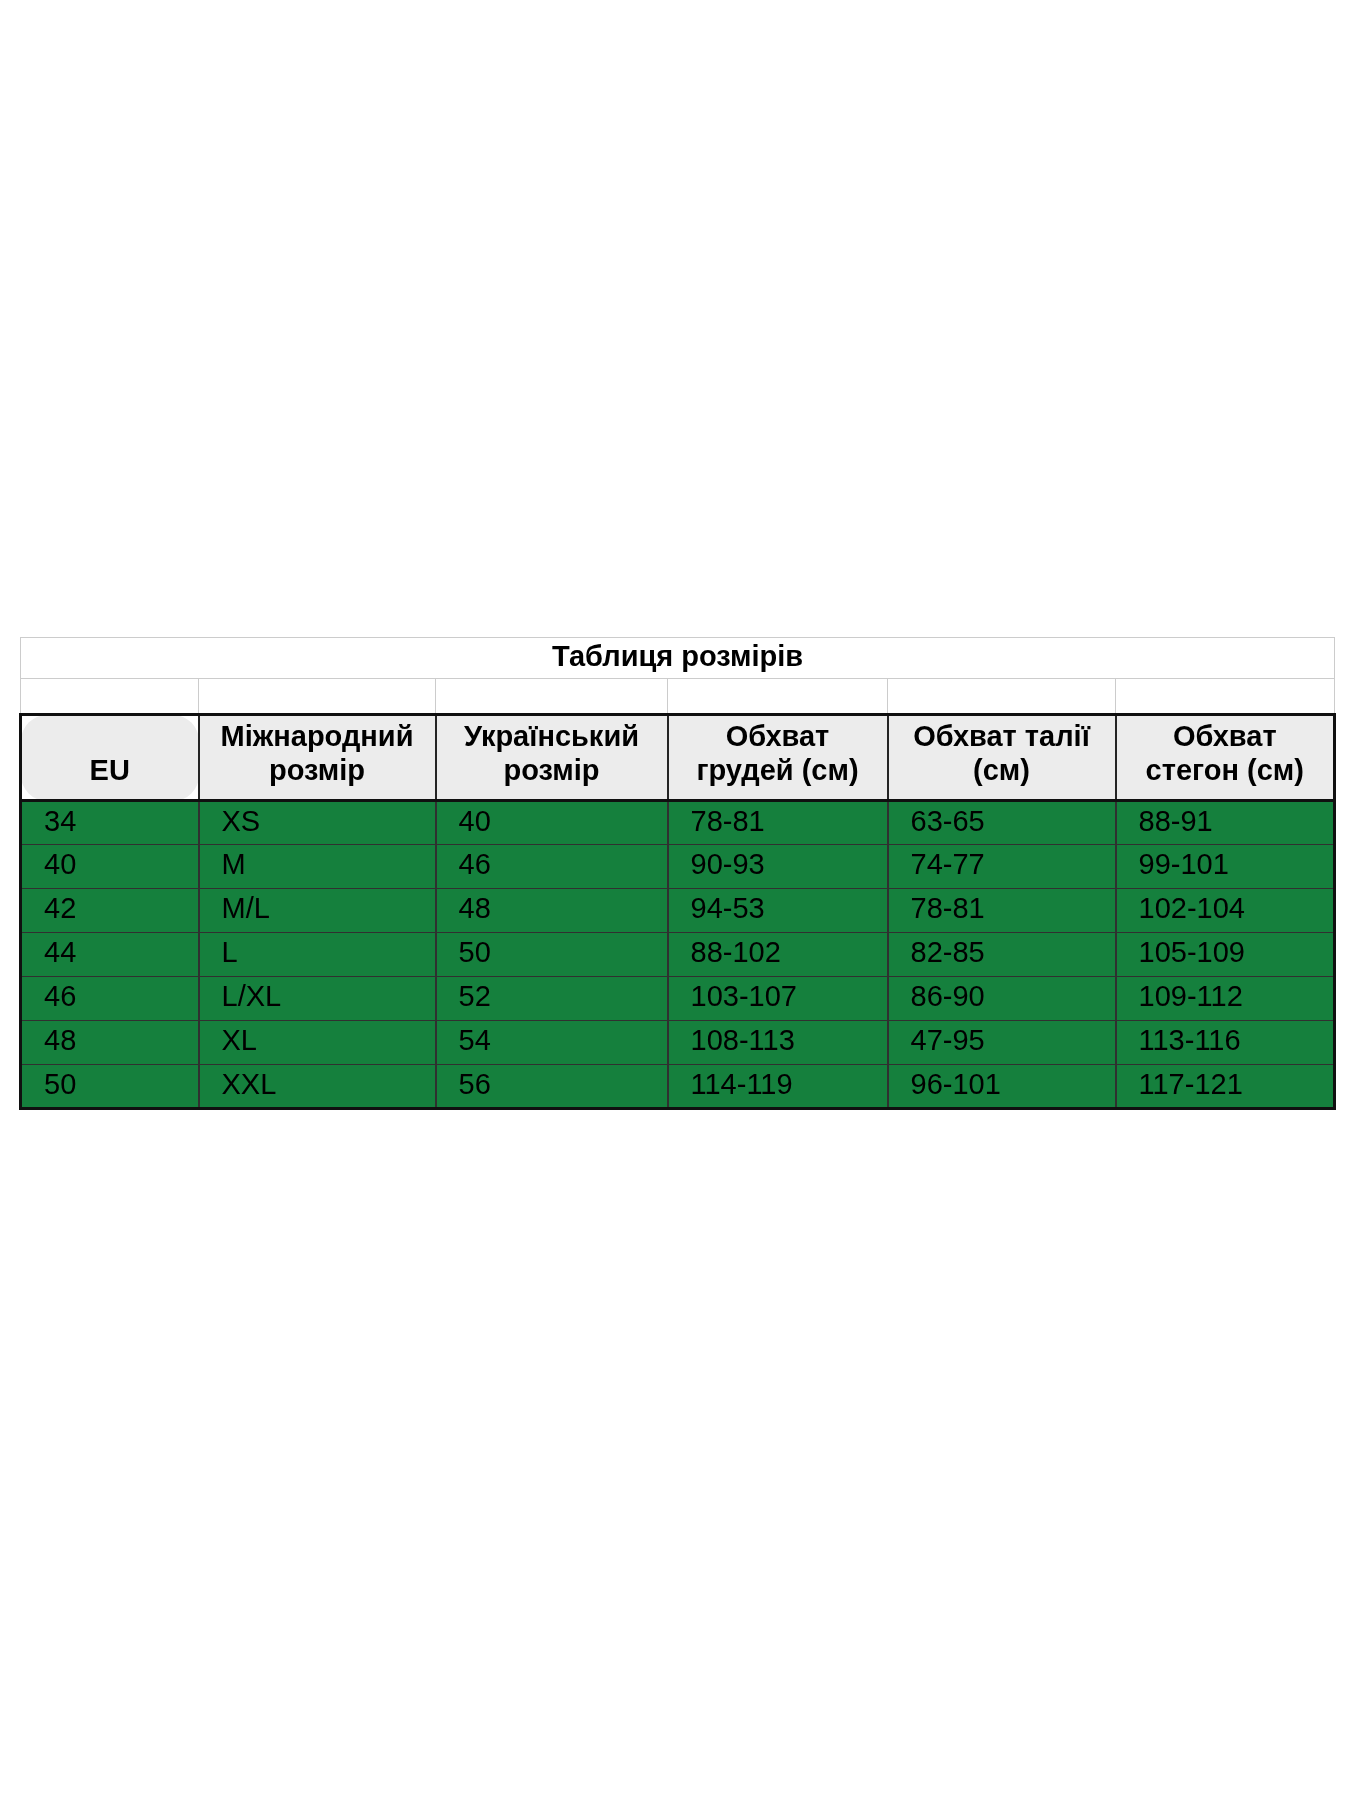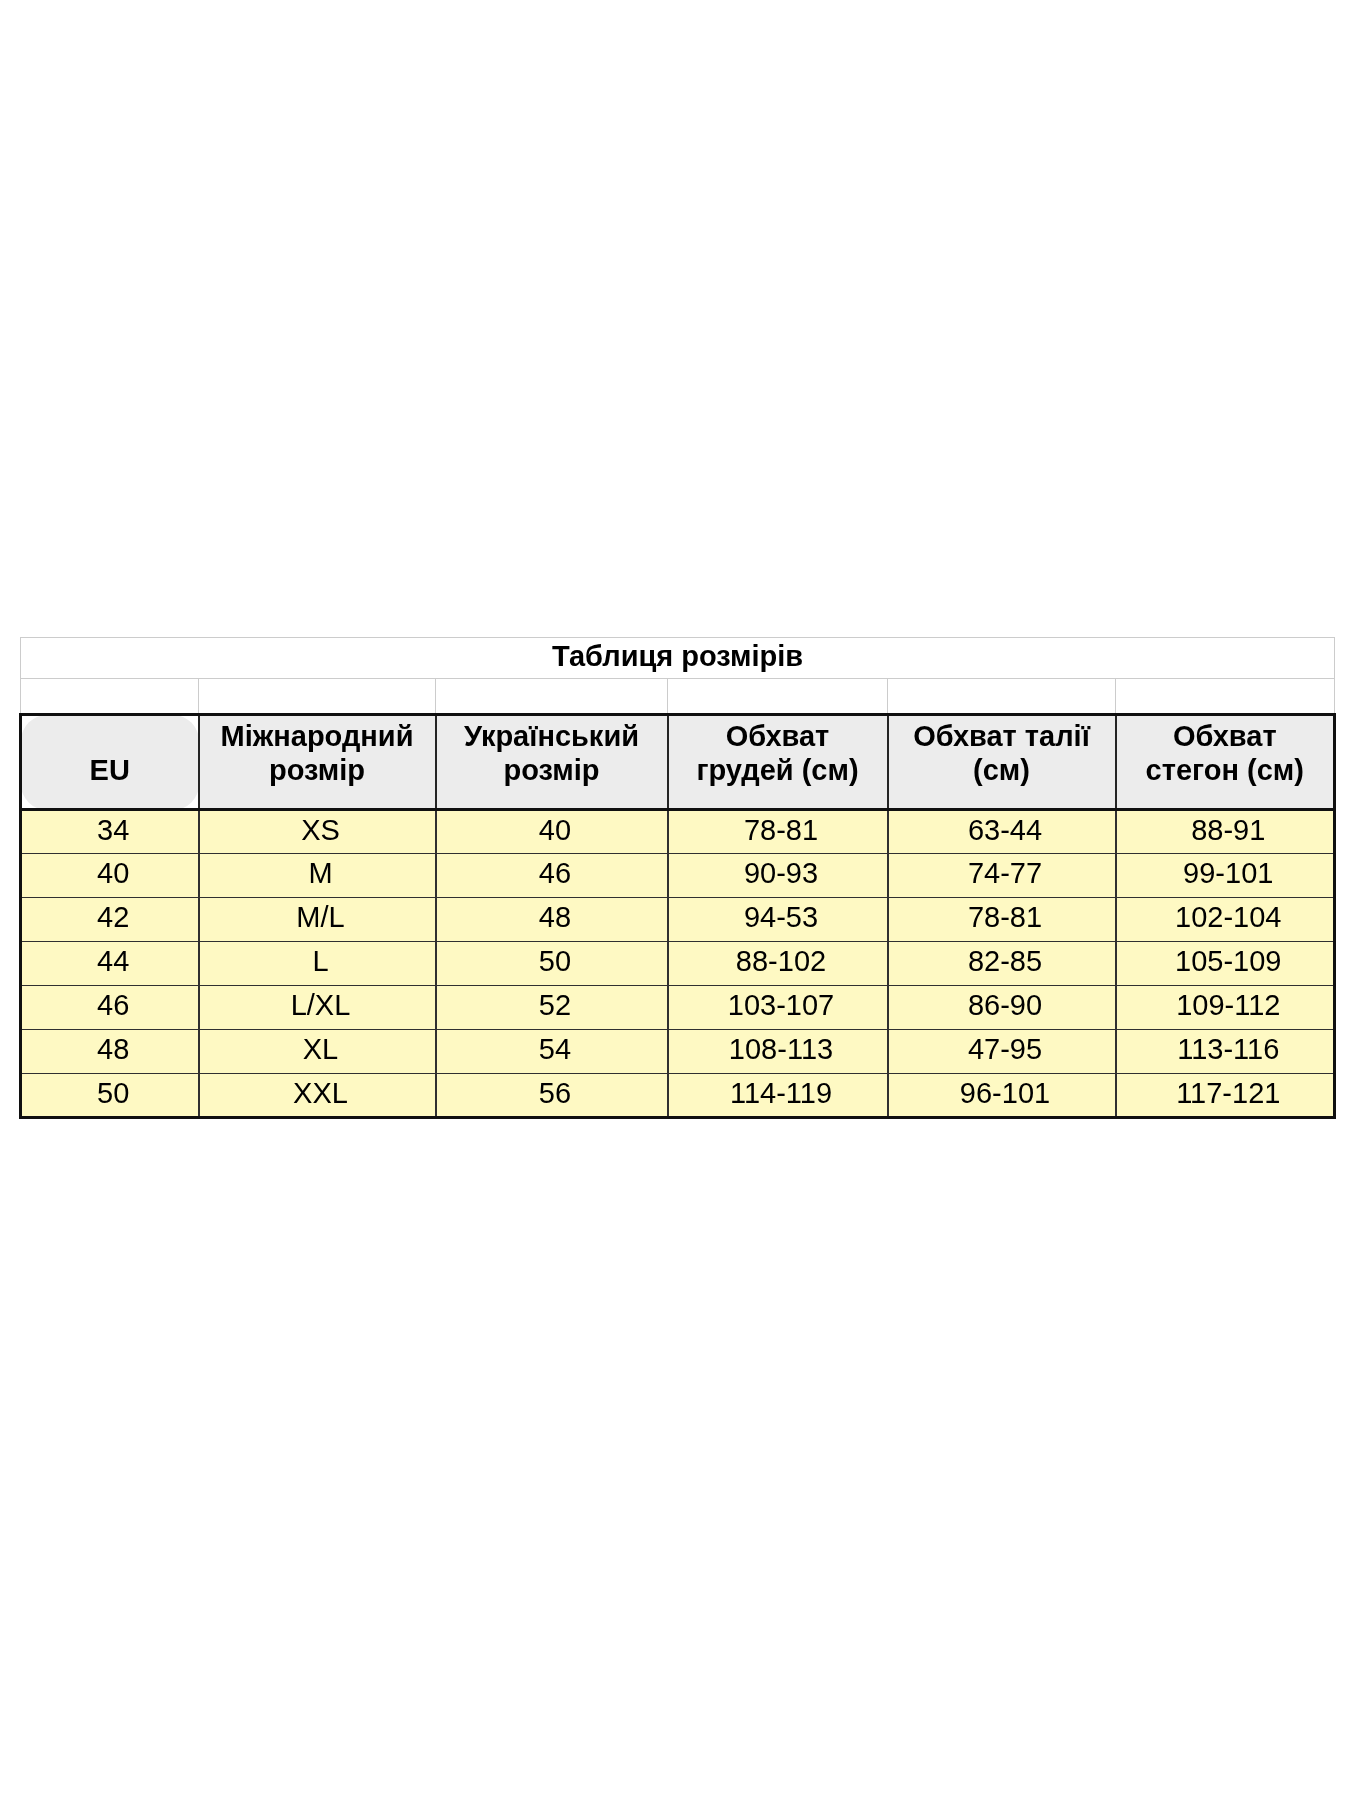--- a/index.html
+++ b/index.html
@@ -54,38 +54,38 @@
   .header-row th {
     background: #ececec;
     border: 2px solid #242424;
     border-top: 3px solid #101010;
     border-bottom: 3px solid #101010;
     font-size: 29px;
     font-weight: 700;
     line-height: 1.16;
     text-align: center;
     vertical-align: bottom;
-    padding: 4px 6px 21px 6px;
+    padding: 4px 6px 12px 6px;
     height: 80px;
     white-space: pre-line;
   }
   .header-row th:first-child { border-left: 3px solid #101010; border-radius: 26px; }
   .header-row th:last-child  { border-right: 3px solid #101010; }
   
   tbody.data-rows td {
     border: 2px solid #303030;
     border-top-width: 1.5px;
     border-bottom-width: 1.5px;
     font-size: 29px;
     font-weight: 400;
-    text-align: center;
+    text-align: left;
     vertical-align: middle;
-    padding: 1px 6px 5px 13px;
+    padding: 1px 6px 5px 22px;
     height: 44px;
-    background: #fef9c3;
+    background: #15803d;
   }
   tbody.data-rows td:first-child { border-left: 3px solid #101010; }
   tbody.data-rows td:last-child  { border-right: 3px solid #101010; }
   tbody.data-rows tr:last-child td { border-bottom: 3px solid #101010; }
 </style>
 </head>
 <body>
 
 <div class="canvas">
   <table class="size-table">
@@ -122,21 +122,21 @@
           <th>Обхват
 стегон (см)</th>
         </tr>
     </thead>
     <tbody class="data-rows" id="table-body">
         <tr>
           <td>34</td>
           <td>XS</td>
           <td>40</td>
           <td>78-81</td>
-          <td>63-44</td>
+          <td>63-65</td>
           <td>88-91</td>
         </tr>
         <tr>
           <td>40</td>
           <td>M</td>
           <td>46</td>
           <td>90-93</td>
           <td>74-77</td>
           <td>99-101</td>
         </tr>

